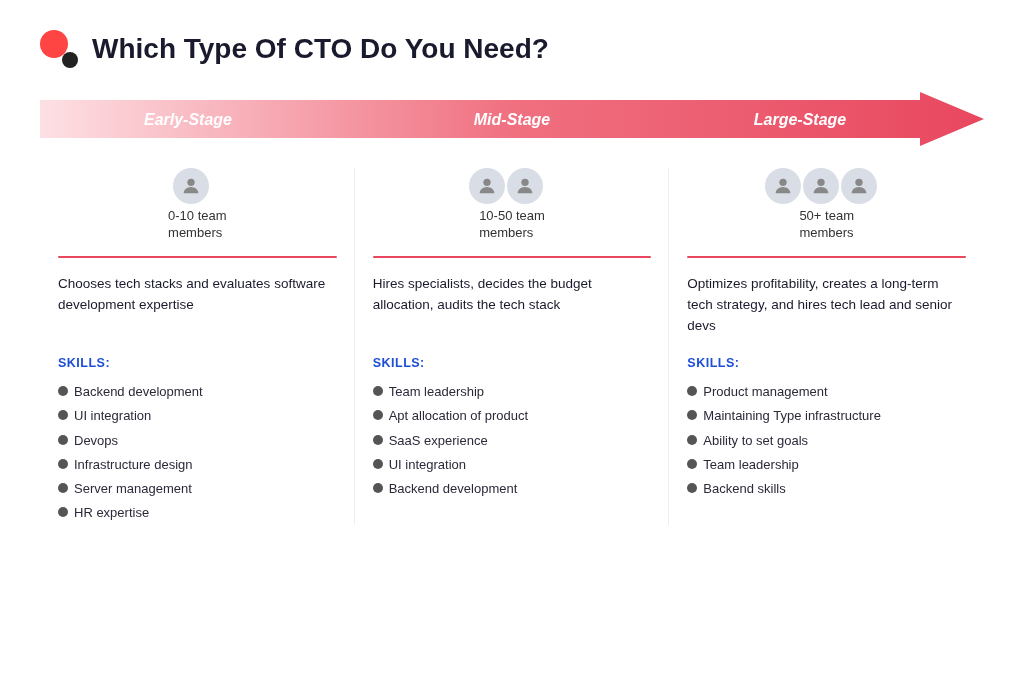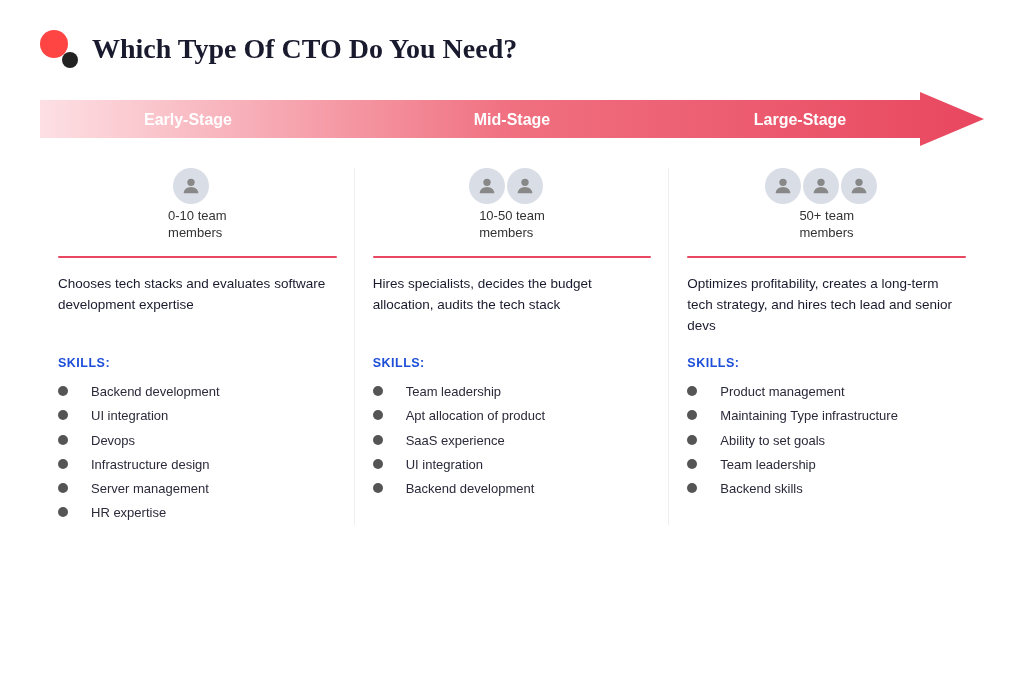--- a/index.html
+++ b/index.html
@@ -41,29 +41,29 @@
       border-radius: 50%;
       position: absolute;
       bottom: 0;
       right: 0;
     }
 
     .page-title {
       font-size: 28px;
       font-weight: 700;
       color: #1a1a2e;
-      font-family: Liberation Serif, serif;
     }
 
     
     .arrow-banner {
       position: relative;
       width: 100%;
       height: 54px;
       margin-bottom: 22px;
+      font-style: italic;
     }
     .arrow-shape {
       position: absolute;
       left: 0;
       top: 0;
       width: calc(100% - 0px);
       height: 54px;
     }
 
     
@@ -150,21 +150,21 @@
     .skills-list {
       list-style: none;
       padding: 0;
     }
     .skills-list li {
       font-size: 13px;
       color: #2a2a3a;
       padding: 3px 0;
       display: flex;
       align-items: flex-start;
-      gap: 23px;
+      gap: 6px;
       line-height: 1.4;
     }
     .bullet-dot {
       width: 10px;
       height: 10px;
       border-radius: 50%;
       background: #555;
       flex-shrink: 0;
       margin-top: 3px;
     }

